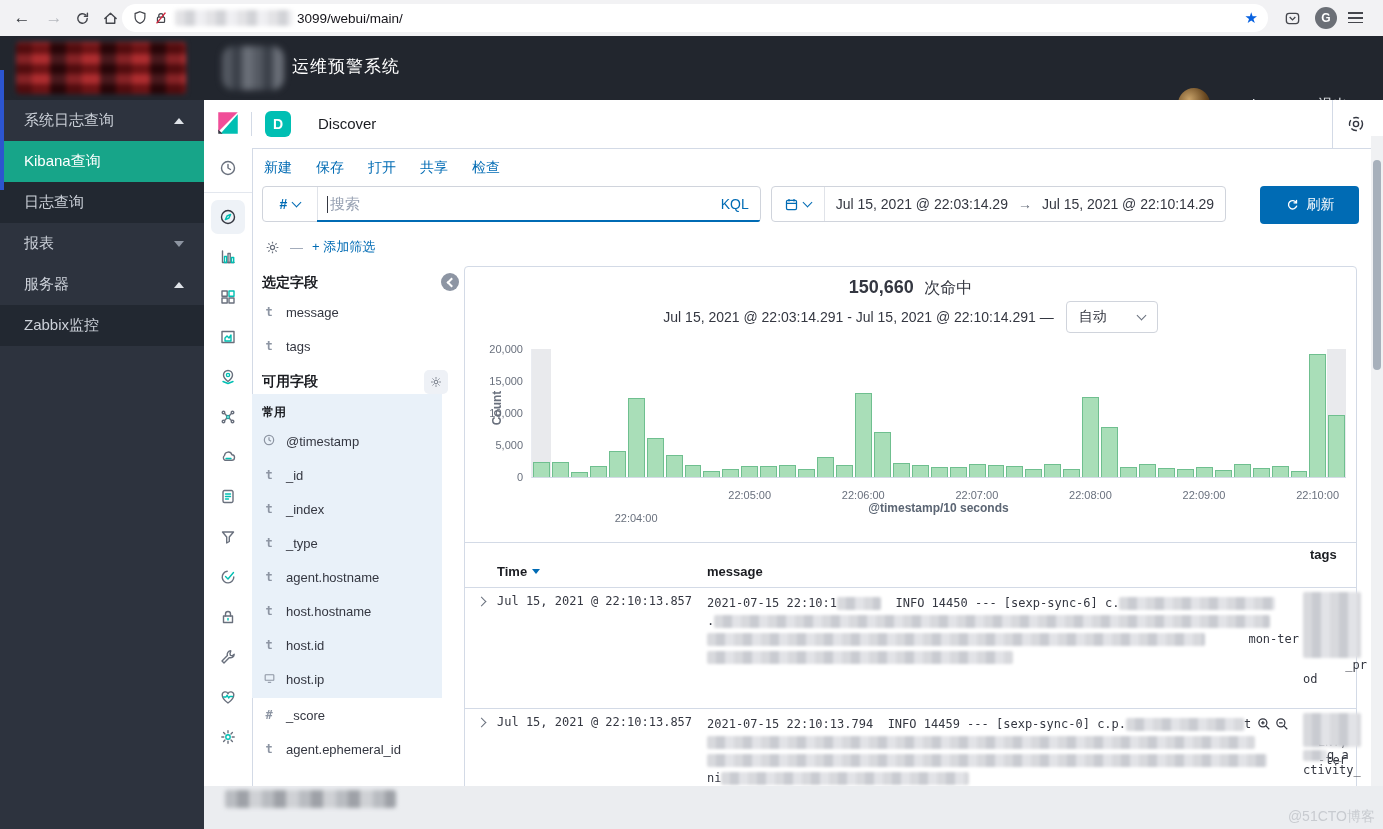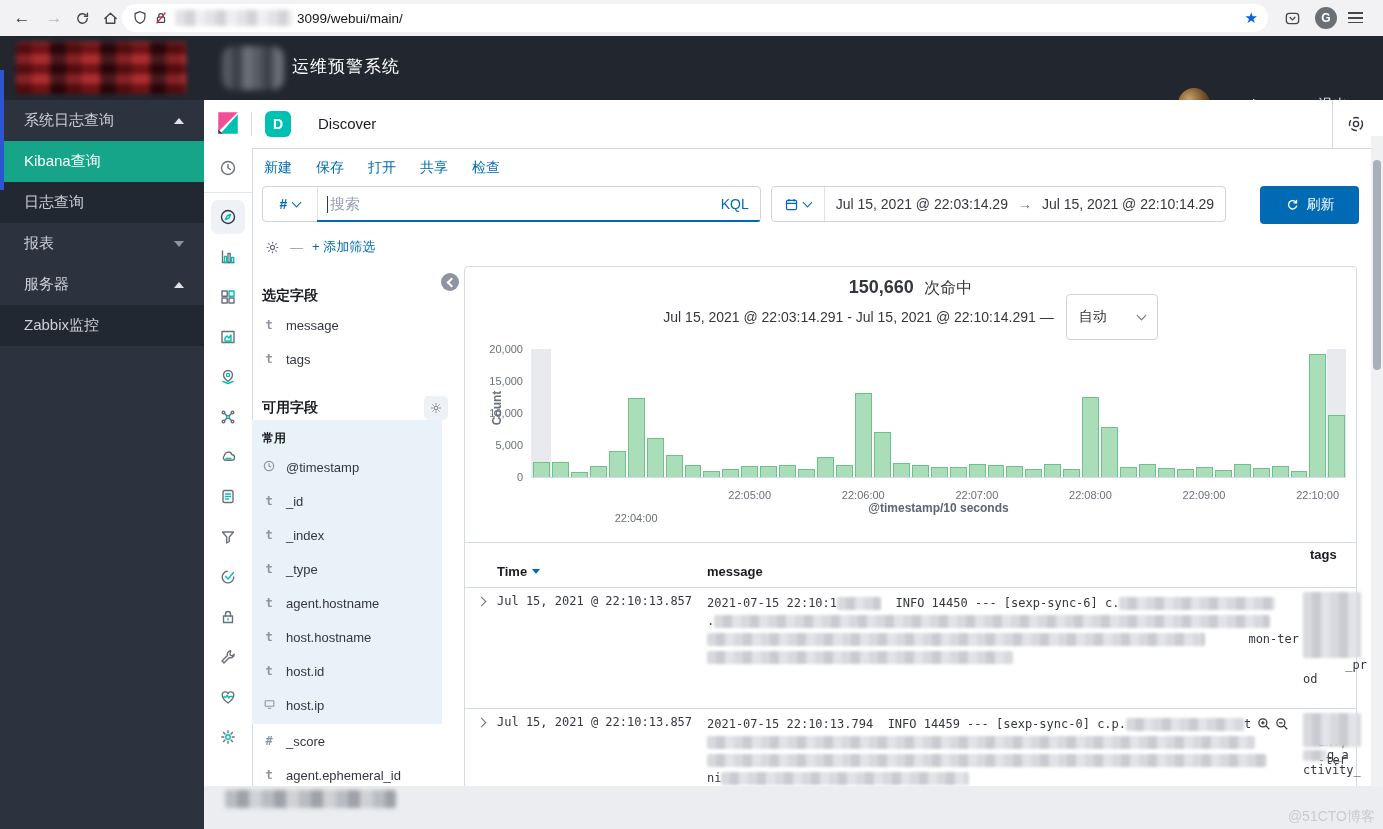--- a/index.html
+++ b/index.html
@@ -90,36 +90,36 @@
   .addf{color:#006BB4;cursor:pointer;}
   .kb-body{position:absolute;left:0;top:116px;right:0;bottom:0;display:flex;}
   
   .fieldcol{width:210px;padding-left:10px;box-sizing:border-box;position:relative;font-size:13px;}
   .idx-box{margin-top:4px;width:168px;height:30px;border:1px solid #d0d4dc;border-radius:4px;display:flex;
     align-items:center;justify-content:space-between;padding:0 10px;box-sizing:border-box;font-size:14px;color:#343741;cursor:pointer;}
   .collapse-circle{position:absolute;left:189px;top:9px;width:18px;height:18px;border-radius:50%;background:#8d95a3;
     display:flex;align-items:center;justify-content:center;cursor:pointer;}
   .collapse-circle i{width:5px;height:5px;border-left:2px solid #fff;border-bottom:2px solid #fff;
     transform:rotate(45deg);margin-left:2px;}
-  .f-head{margin-top:20px;font-size:14px;font-weight:bold;color:#1a1c21;height:24px;display:flex;align-items:center;}
+  .f-head{margin-top:7px;font-size:14px;font-weight:bold;color:#1a1c21;height:24px;display:flex;align-items:center;}
   .f-row{height:34px;display:flex;align-items:center;gap:10px;cursor:pointer;}
   .ftype{width:14px;text-align:center;color:#8d95a3;font-weight:bold;font-family:"DejaVu Sans Mono",monospace;font-size:12px;}
   .fname{color:#343741;}
   .avail-head{display:flex;align-items:center;justify-content:space-between;padding-right:14px;}
   .gearbox{width:24px;height:24px;border-radius:5px;background:#eef1f6;display:flex;align-items:center;justify-content:center;cursor:pointer;}
   .pop-panel{background:#e9f1f9;margin-left:-10px;padding:6px 0 2px 10px;width:190px;box-sizing:border-box;}
   .pop-head{font-size:12px;font-weight:bold;color:#1a1c21;height:24px;display:flex;align-items:center;}
   
   .results{flex:1;margin:2px 14px 0 2px;border:1px solid #d3dae6;border-radius:4px;background:#fff;position:relative;}
   .hits-row{text-align:center;margin-top:10px;height:22px;color:#343741;}
   .hits-num{font-size:18px;font-weight:bold;}
   .hits-lbl{font-size:16px;margin-left:6px;}
   .range-row{display:flex;justify-content:center;align-items:center;gap:12px;margin-top:2px;height:32px;
     font-size:14px;color:#343741;}
-  .int-box{width:92px;height:46px;border:1px solid #d0d4dc;border-radius:4px;display:flex;align-items:center;
+  .int-box{width:92px;height:32px;border:1px solid #d0d4dc;border-radius:4px;display:flex;align-items:center;
     justify-content:space-between;padding:0 12px;box-sizing:border-box;cursor:pointer;}
   .chart-wrap{position:relative;height:175px;margin-top:10px;}
   .count-lab{position:absolute;left:2px;top:58px;transform:rotate(-90deg);transform-origin:center;
     font-size:12px;font-weight:bold;color:#69707d;width:60px;text-align:center;}
   .ynum{position:absolute;left:0;width:58px;text-align:right;font-size:11px;color:#69707d;}
   .plot{position:absolute;left:66px;right:10px;top:6px;height:128px;border-left:1px solid #eaecf1;border-bottom:1px solid #d3dae6;}
   .bars{position:absolute;left:0;right:0;top:0;bottom:0;display:flex;align-items:flex-end;}
   .bslot{flex:1;position:relative;height:100%;}
   .bar{position:absolute;left:1px;right:1px;bottom:0;background:#A9DEB8;border:1px solid #6FBF8F;border-bottom:none;box-sizing:border-box;}
   .band{position:absolute;left:0;right:0;top:0;bottom:0;background:#e2e3e7;opacity:.75;}

